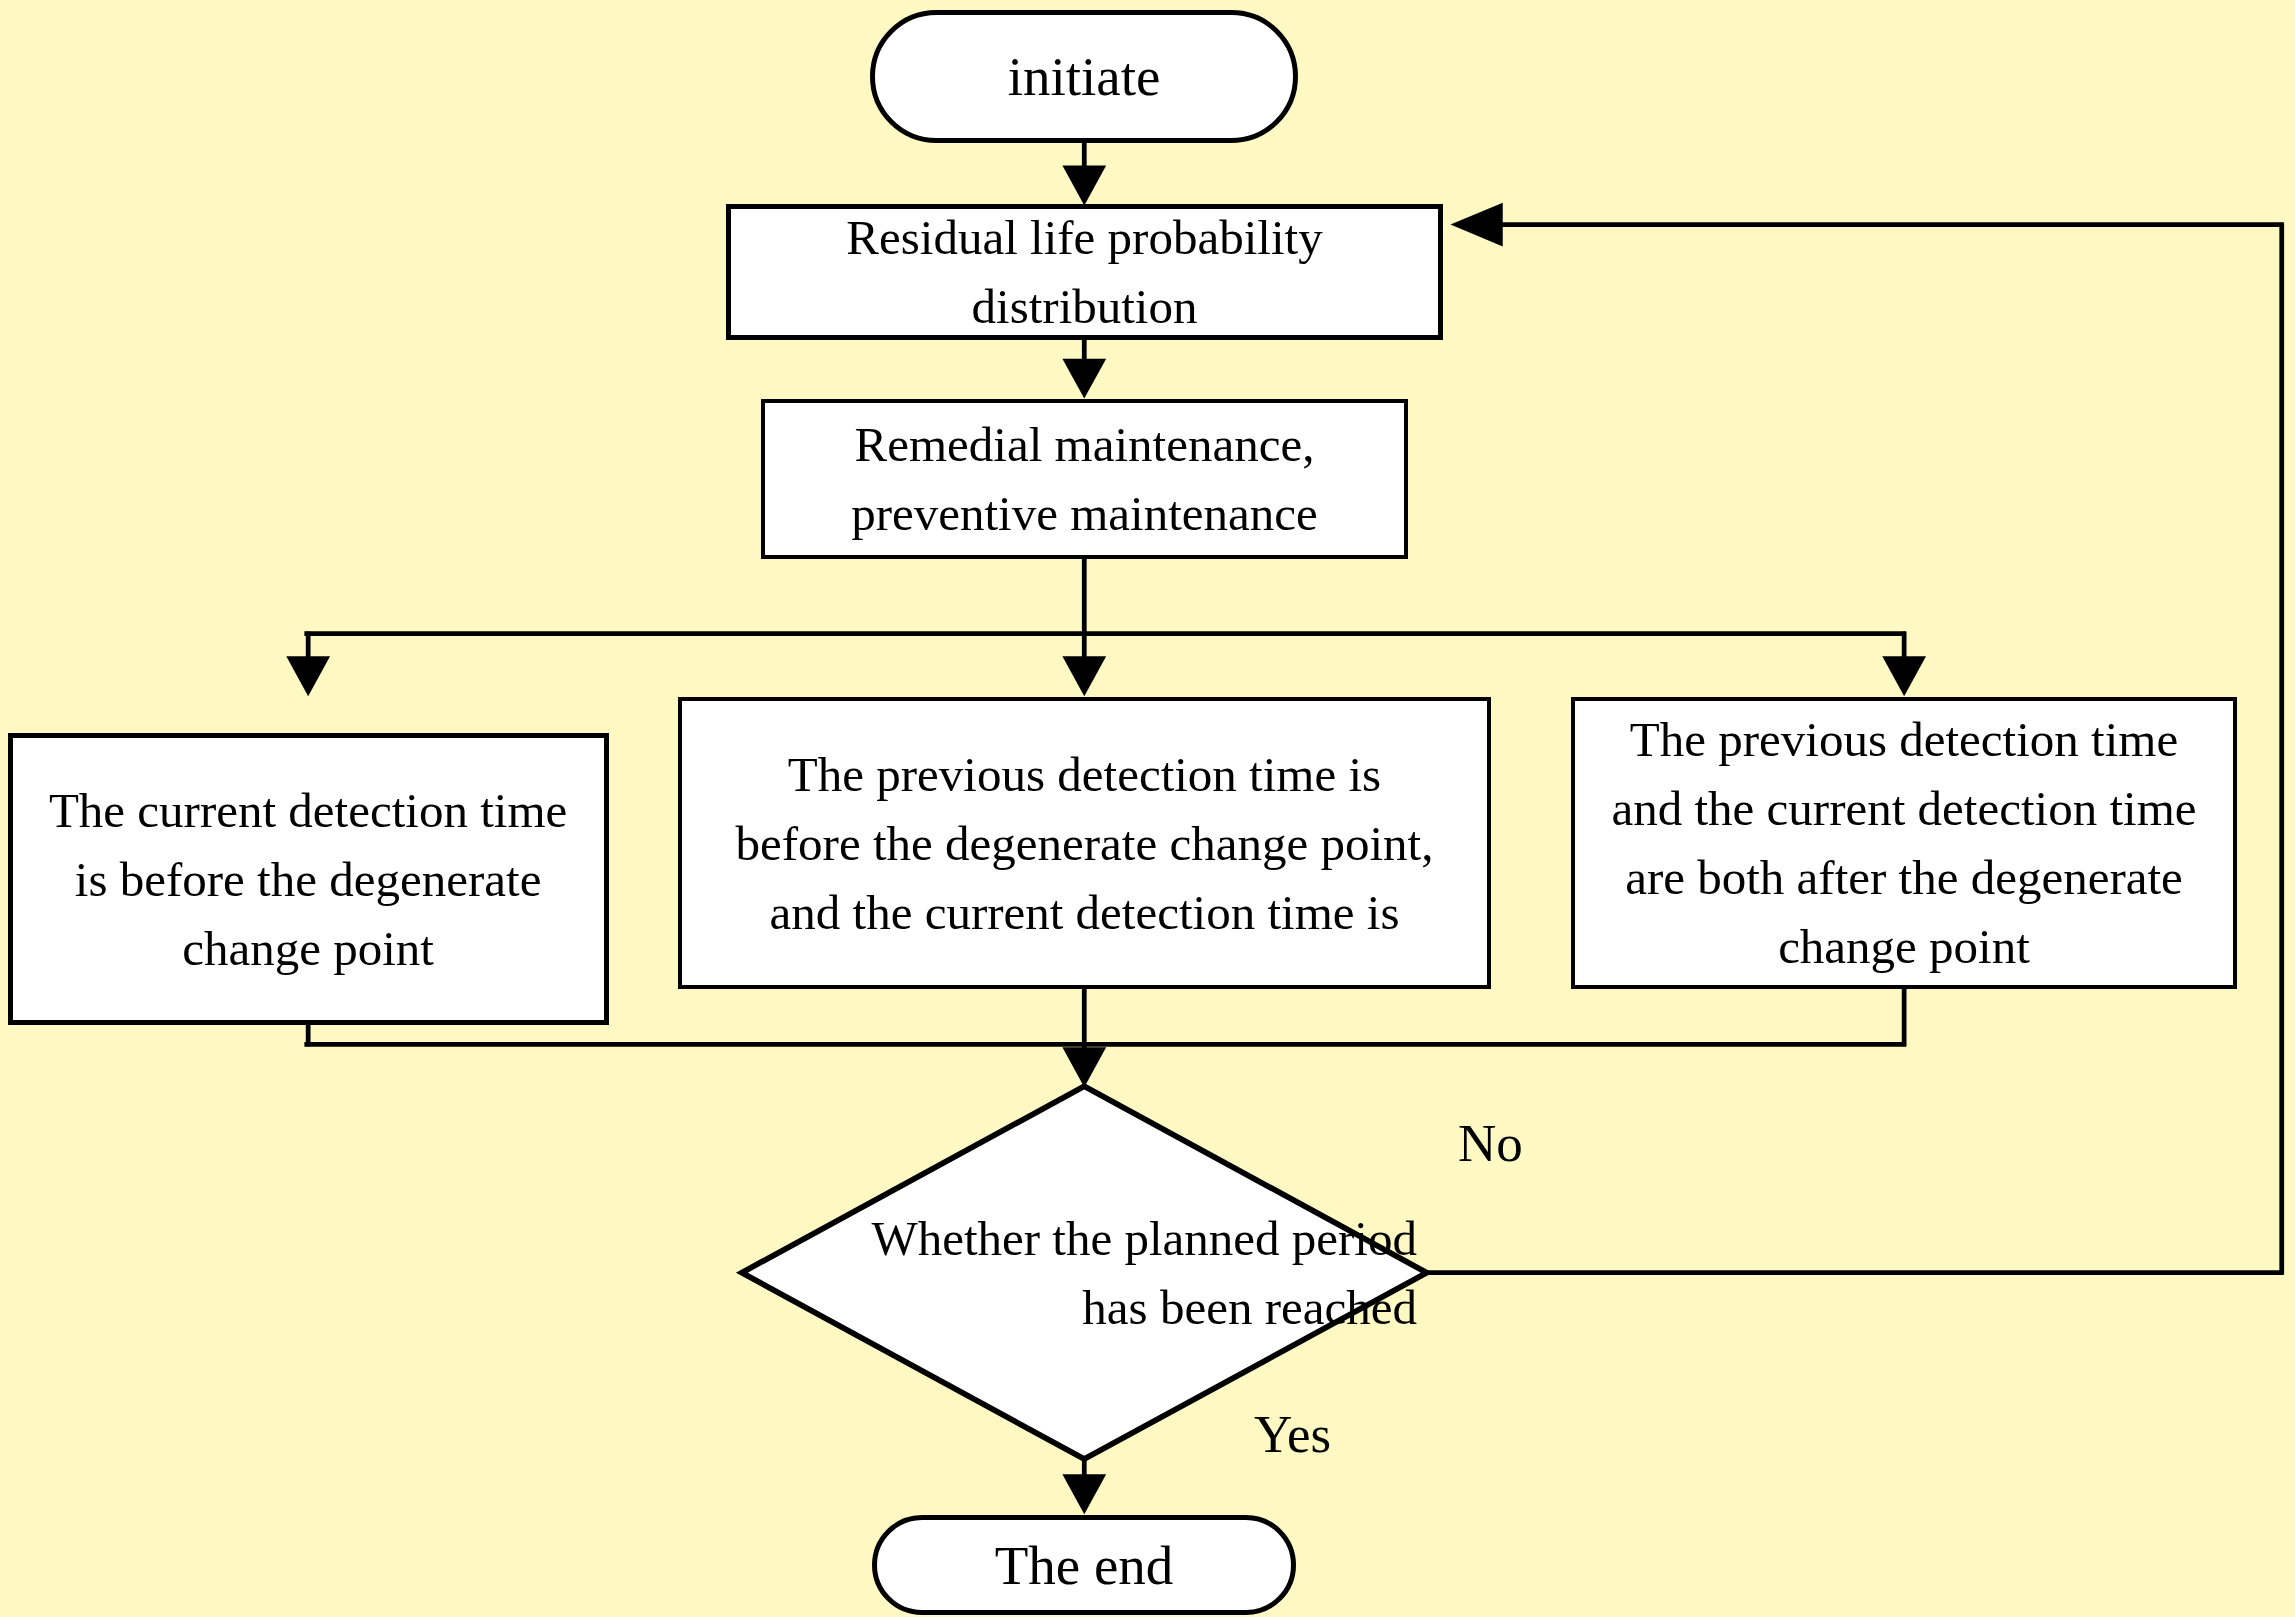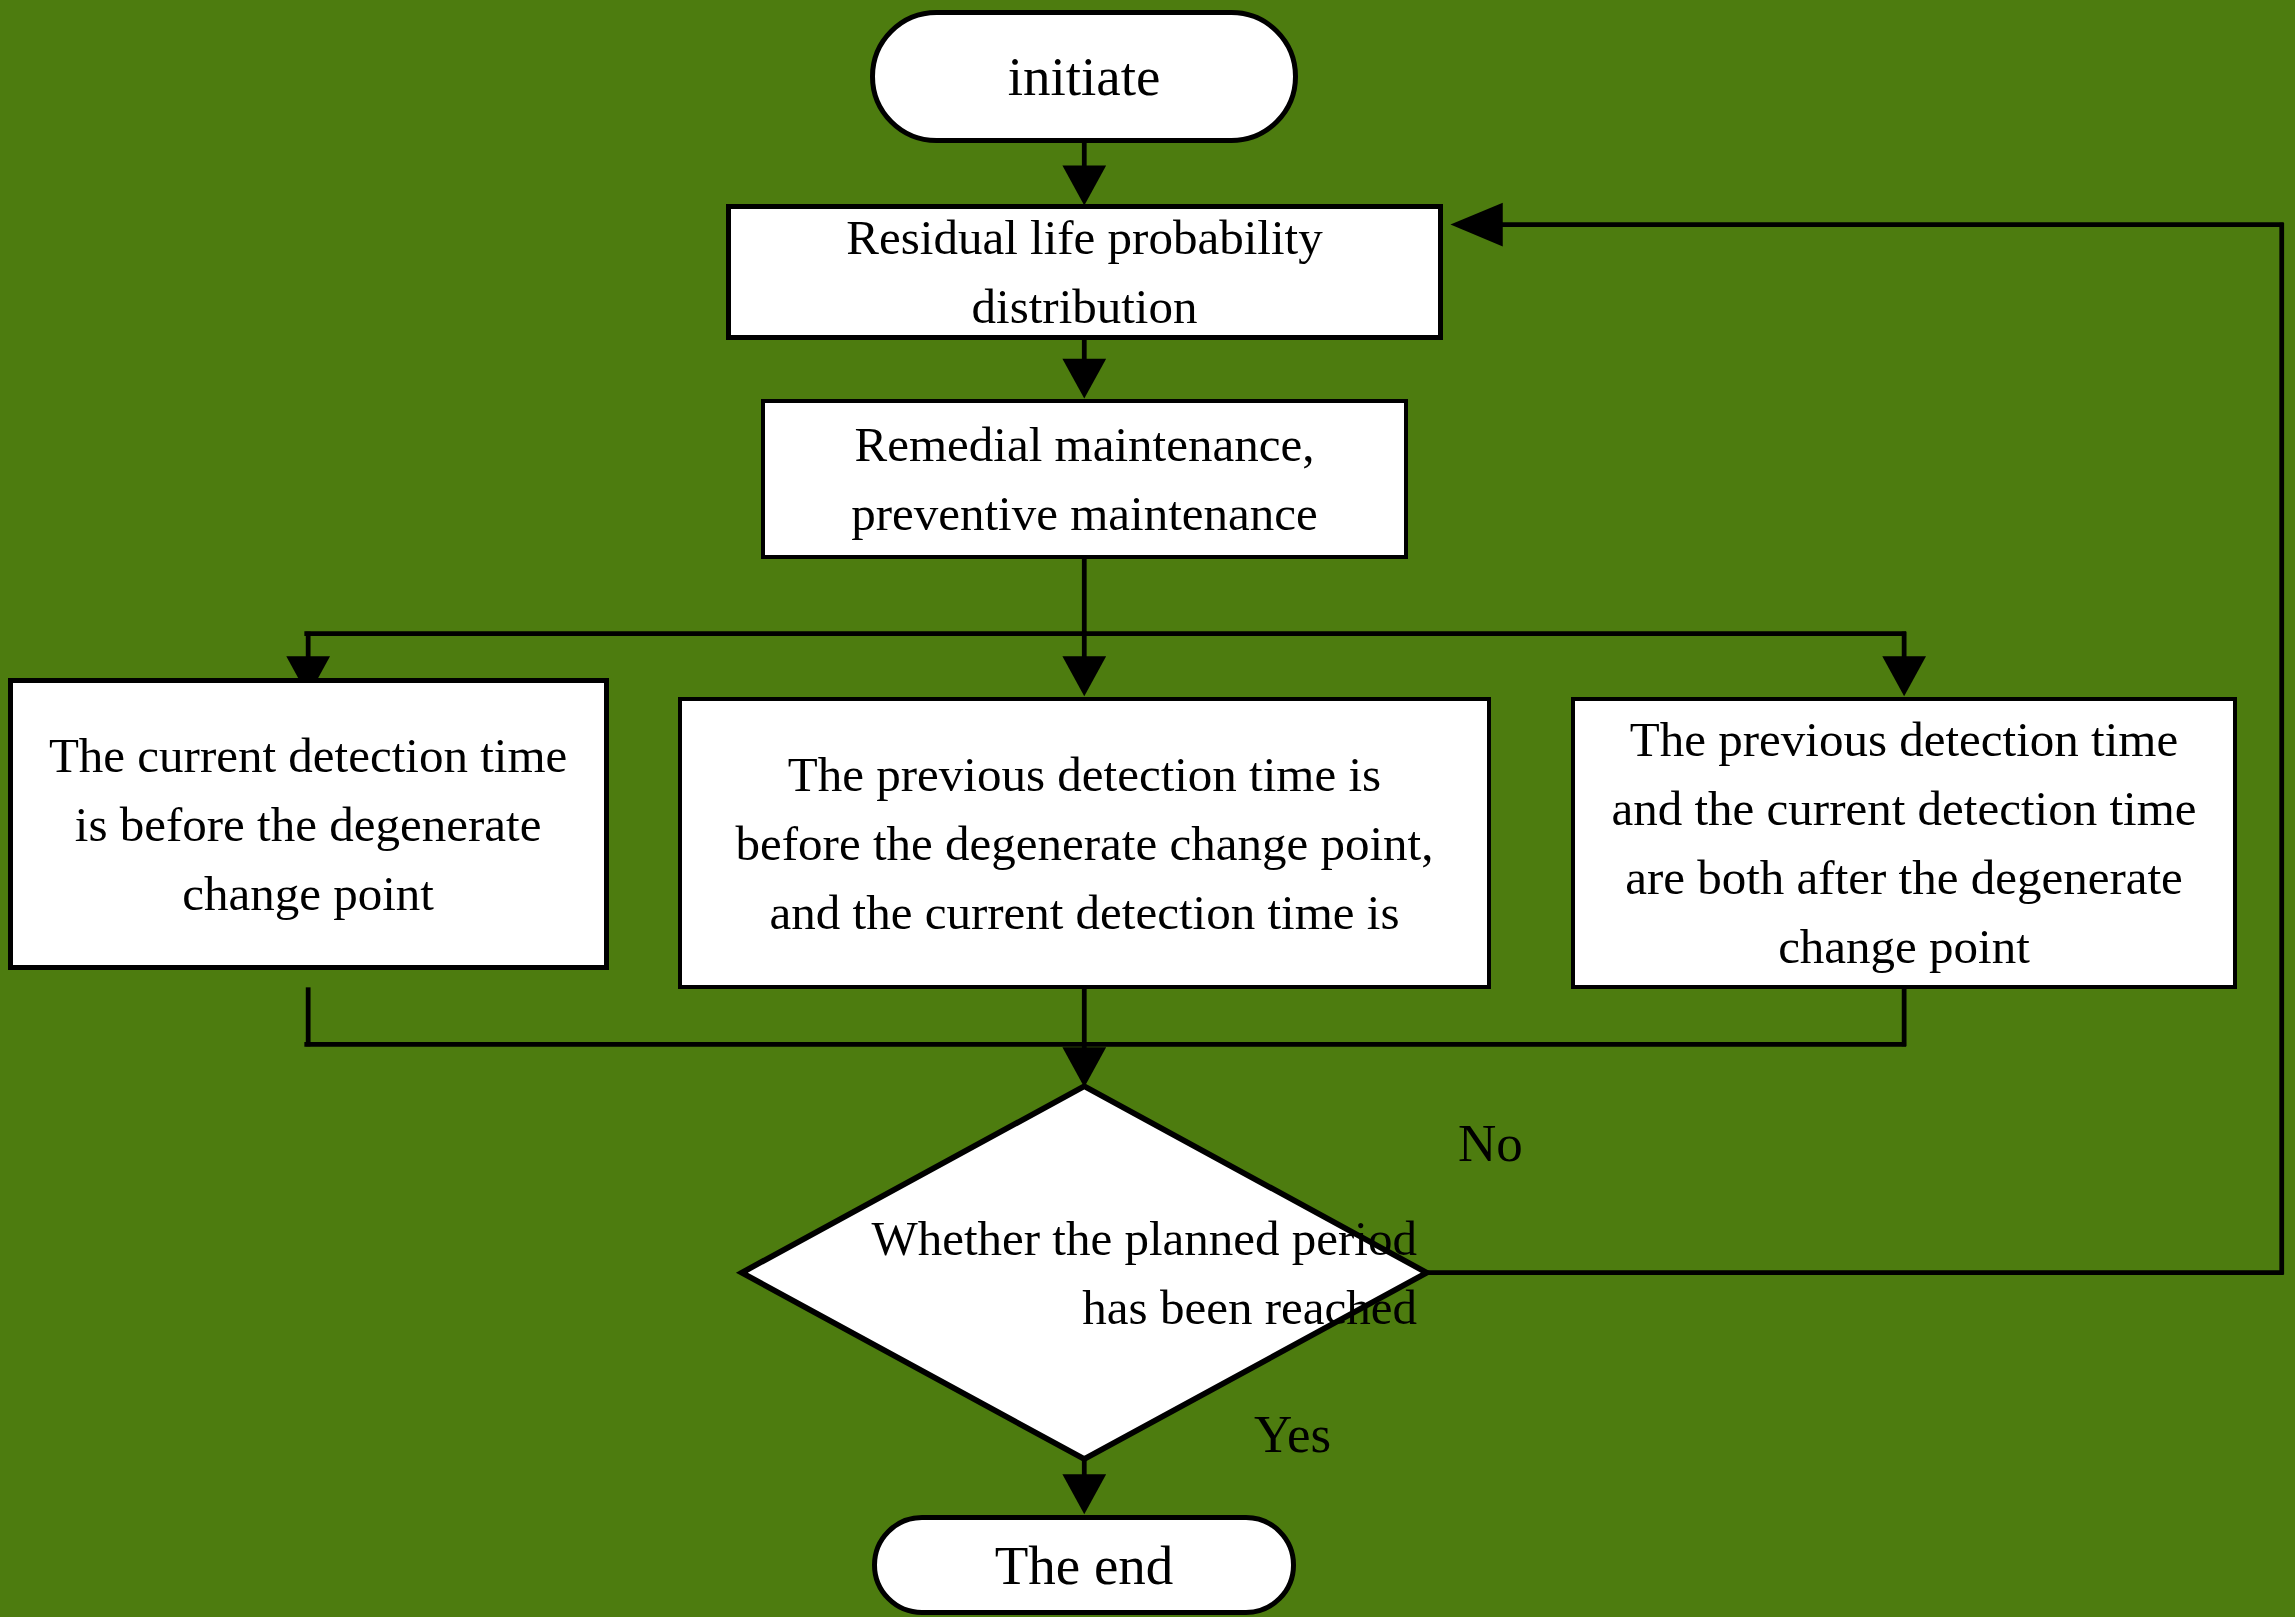--- a/index.html
+++ b/index.html
@@ -1,28 +1,28 @@
 <!DOCTYPE html>
 <html style="font-size:15px"><head>
 <meta charset="utf-8">
 <style>
   html,body{margin:0;padding:0;background:#ffffff;}
-  .canvas{position:relative;width:2296px;height:1618px;background:#4d7c0f;overflow:hidden;
+  .canvas{position:relative;width:2296px;height:1618px;background:#fef9c3;overflow:hidden;
           font-family:"Liberation Serif", serif;color:#000;}
   .layer{position:absolute;left:0;top:0;}
   .node{position:absolute;background:#ffffff;border:4.8px solid #000;box-sizing:border-box;
         display:flex;flex-direction:column;align-items:center;justify-content:center;
         text-align:center;font-size:49px;line-height:69px;}
   .node .tline{white-space:nowrap;}
   .terminator{border-radius:71px;font-size:55px;border-width:5.7px;}
   
   .n-start    {left:870px; top:9.5px;   width:428px; height:133px;}
   .n-residual {left:726px; top:204px;  width:717px; height:136px; border-width:5.7px;}
   .n-remedial {left:761px; top:399px;  width:647px; height:160px;}
-  .n-case-a   {left:7.6px;   top:678px;  width:601px; height:292px; border-width:5.7px;}
+  .n-case-a   {left:7.6px;   top:733px;  width:601px; height:292px; border-width:5.7px;}
   .n-case-b   {left:678px; top:697px;  width:813px; height:292px;}
   .n-case-c   {left:1571px;top:697px;  width:666px; height:292px;}
   .n-end      {left:872px; top:1515px; width:424px; height:100px; border-radius:52px;}
   
   .n-decision {position:absolute;left:751px;top:1203px;width:666px;height:139px;
                display:flex;flex-direction:column;align-items:flex-end;justify-content:center;
                text-align:center;font-size:49px;line-height:69px;background:transparent;}
   .edge-label{position:absolute;font-size:53px;line-height:57px;white-space:nowrap;}
   .lbl-no {left:1458px;top:1115px;}
   .lbl-yes{left:1232px;top:1406px;margin-left:22px;}

